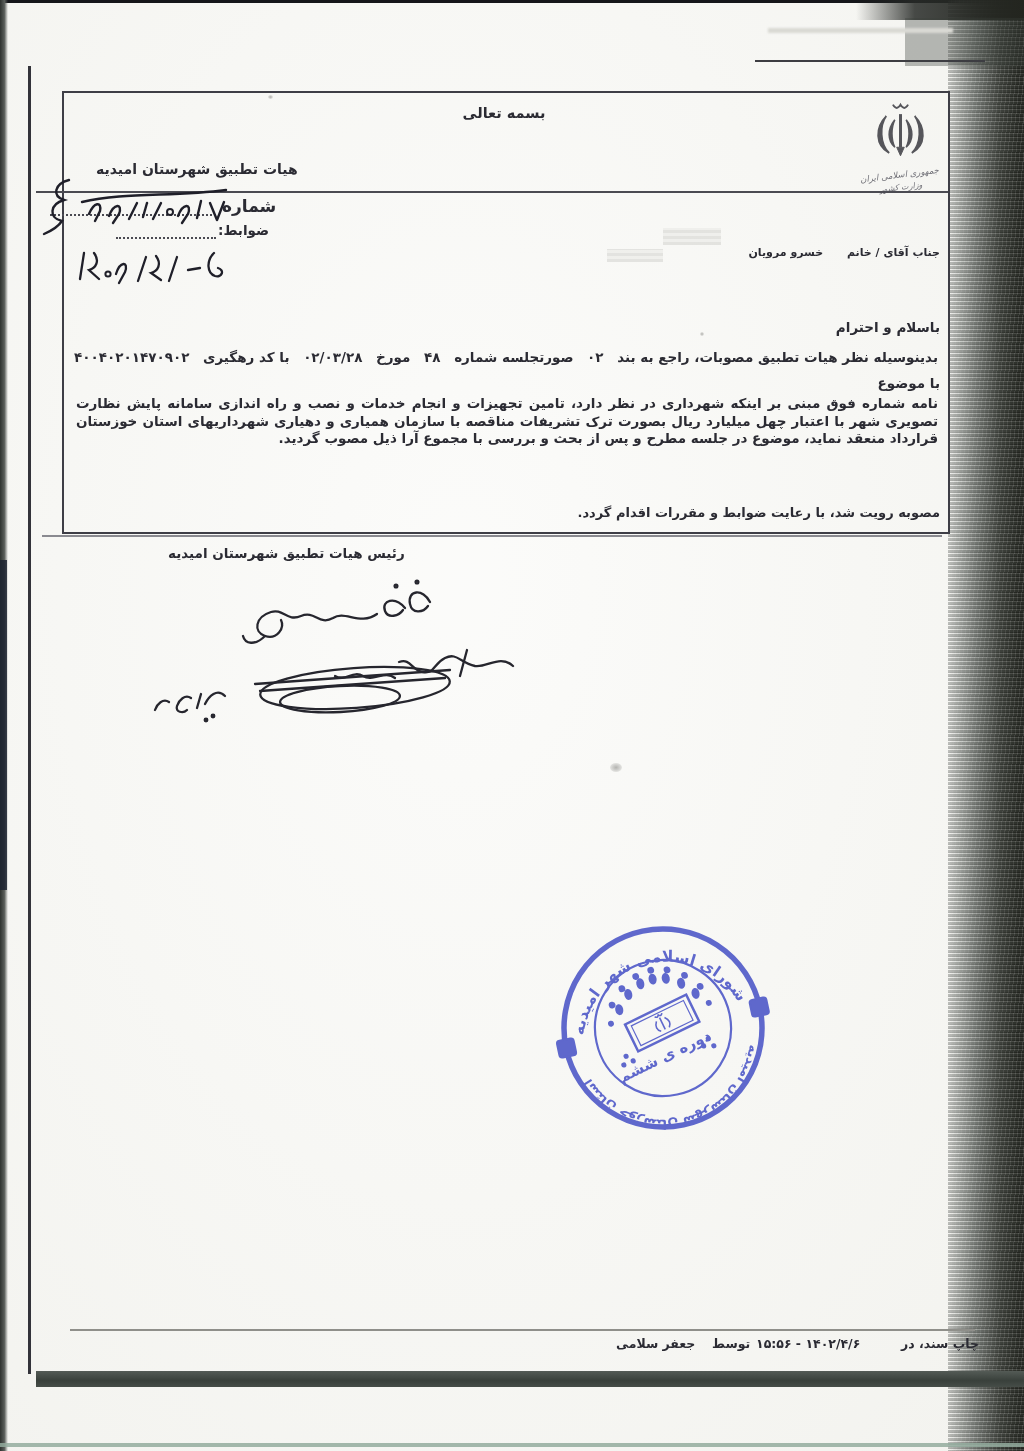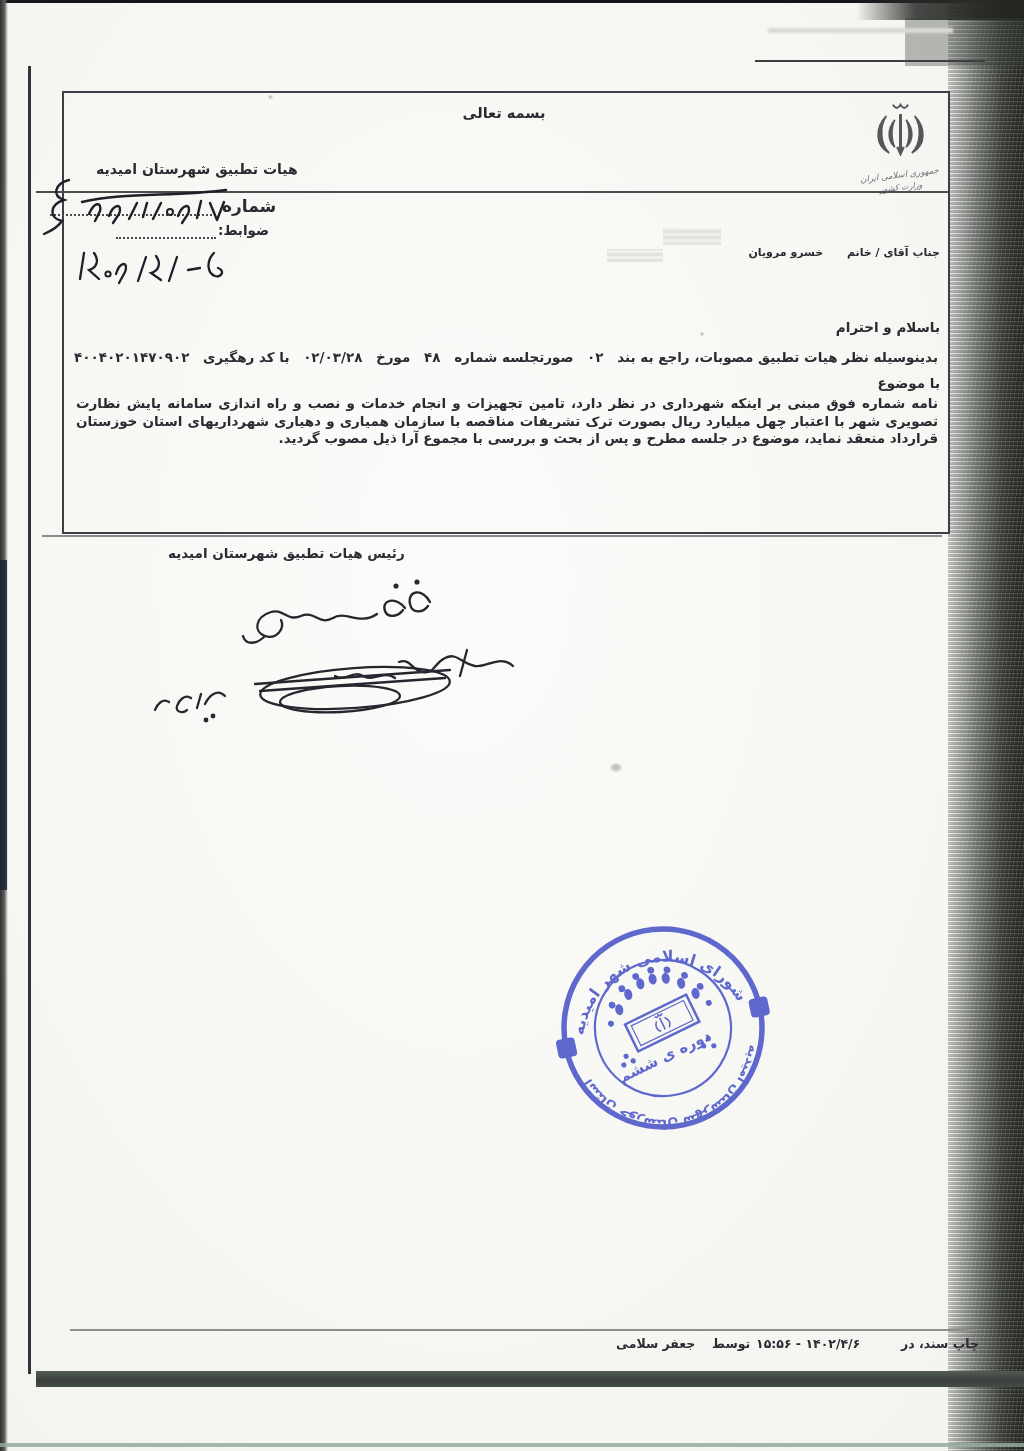--- a/index.html
+++ b/index.html
@@ -153,20 +153,21 @@
     <span>مورخ</span>
     <span class="ltr">۰۲/۰۳/۲۸</span>
     <span>با کد رهگیری</span>
     <span class="ltr">۴۰۰۴۰۲۰۱۴۷۰۹۰۲</span>
   </div>
 
   <div class="abs t rtl-right" style="left:640px;top:375px;width:300px;font-size:13.5px;">با موضوع</div>
 
   <div class="abs t" style="left:76px;top:395px;width:862px;font-size:13.5px;line-height:17.5px;white-space:normal;text-align:justify;direction:rtl;">نامه شماره فوق مبنی بر اینکه شهرداری در نظر دارد، تامین تجهیزات و انجام خدمات و نصب و راه اندازی سامانه پایش نظارت تصویری شهر با اعتبار چهل میلیارد ریال بصورت ترک تشریفات مناقصه با سازمان همیاری و دهیاری شهرداریهای استان خوزستان قرارداد منعقد نماید، موضوع در جلسه مطرح و پس از بحث و بررسی با مجموع آرا ذیل مصوب گردید.</div>
 
+  <div class="abs t rtl-right" style="left:540px;top:505px;width:400px;font-size:13px;">مصوبه رویت شد، با رعایت ضوابط و مقررات اقدام گردد.</div>
 
   <div class="abs t" style="left:168px;top:545px;font-size:13.5px;">رئیس هیات تطبیق شهرستان امیدیه</div>
 
   <div class="abs" style="left:105px;top:566px;">
     <svg width="420" height="160" viewBox="0 0 420 160">
       <g fill="none" stroke="#26262e" stroke-width="2.3" stroke-linecap="round">
         <path d="M325,36 C318,22 302,24 305,38 C307,48 318,47 323,40"></path>
         <path d="M300,42 C290,30 276,34 280,45 C283,53 294,50 298,44"></path>
         <circle cx="312" cy="16" r="1.4"></circle>
           <circle cx="291" cy="20" r="1.4"></circle>

